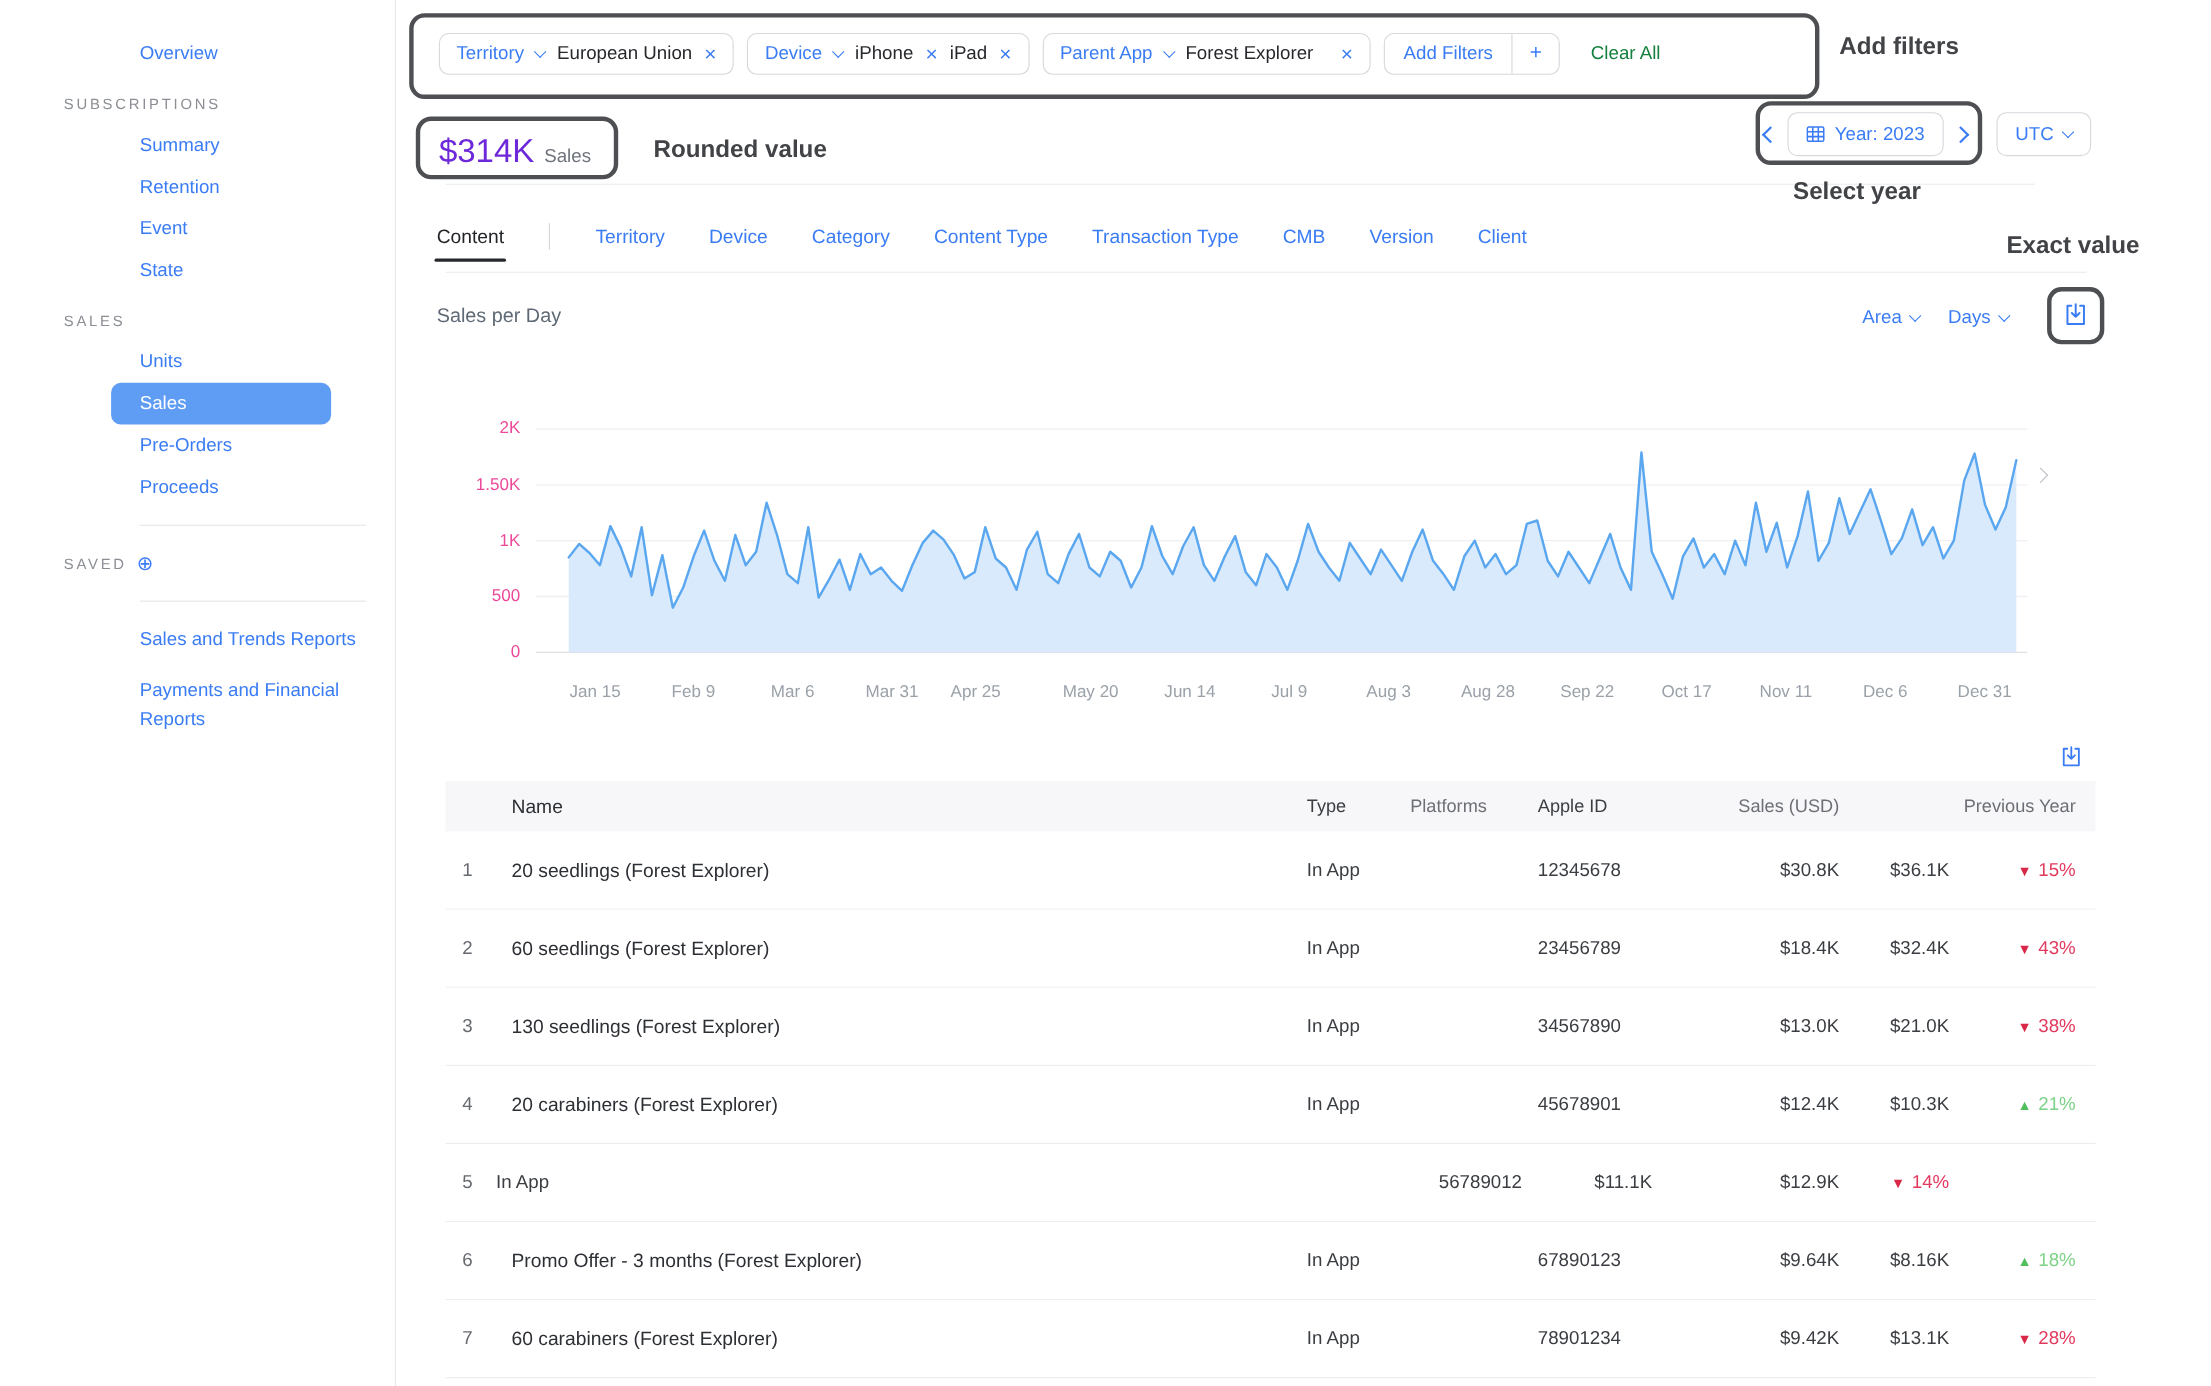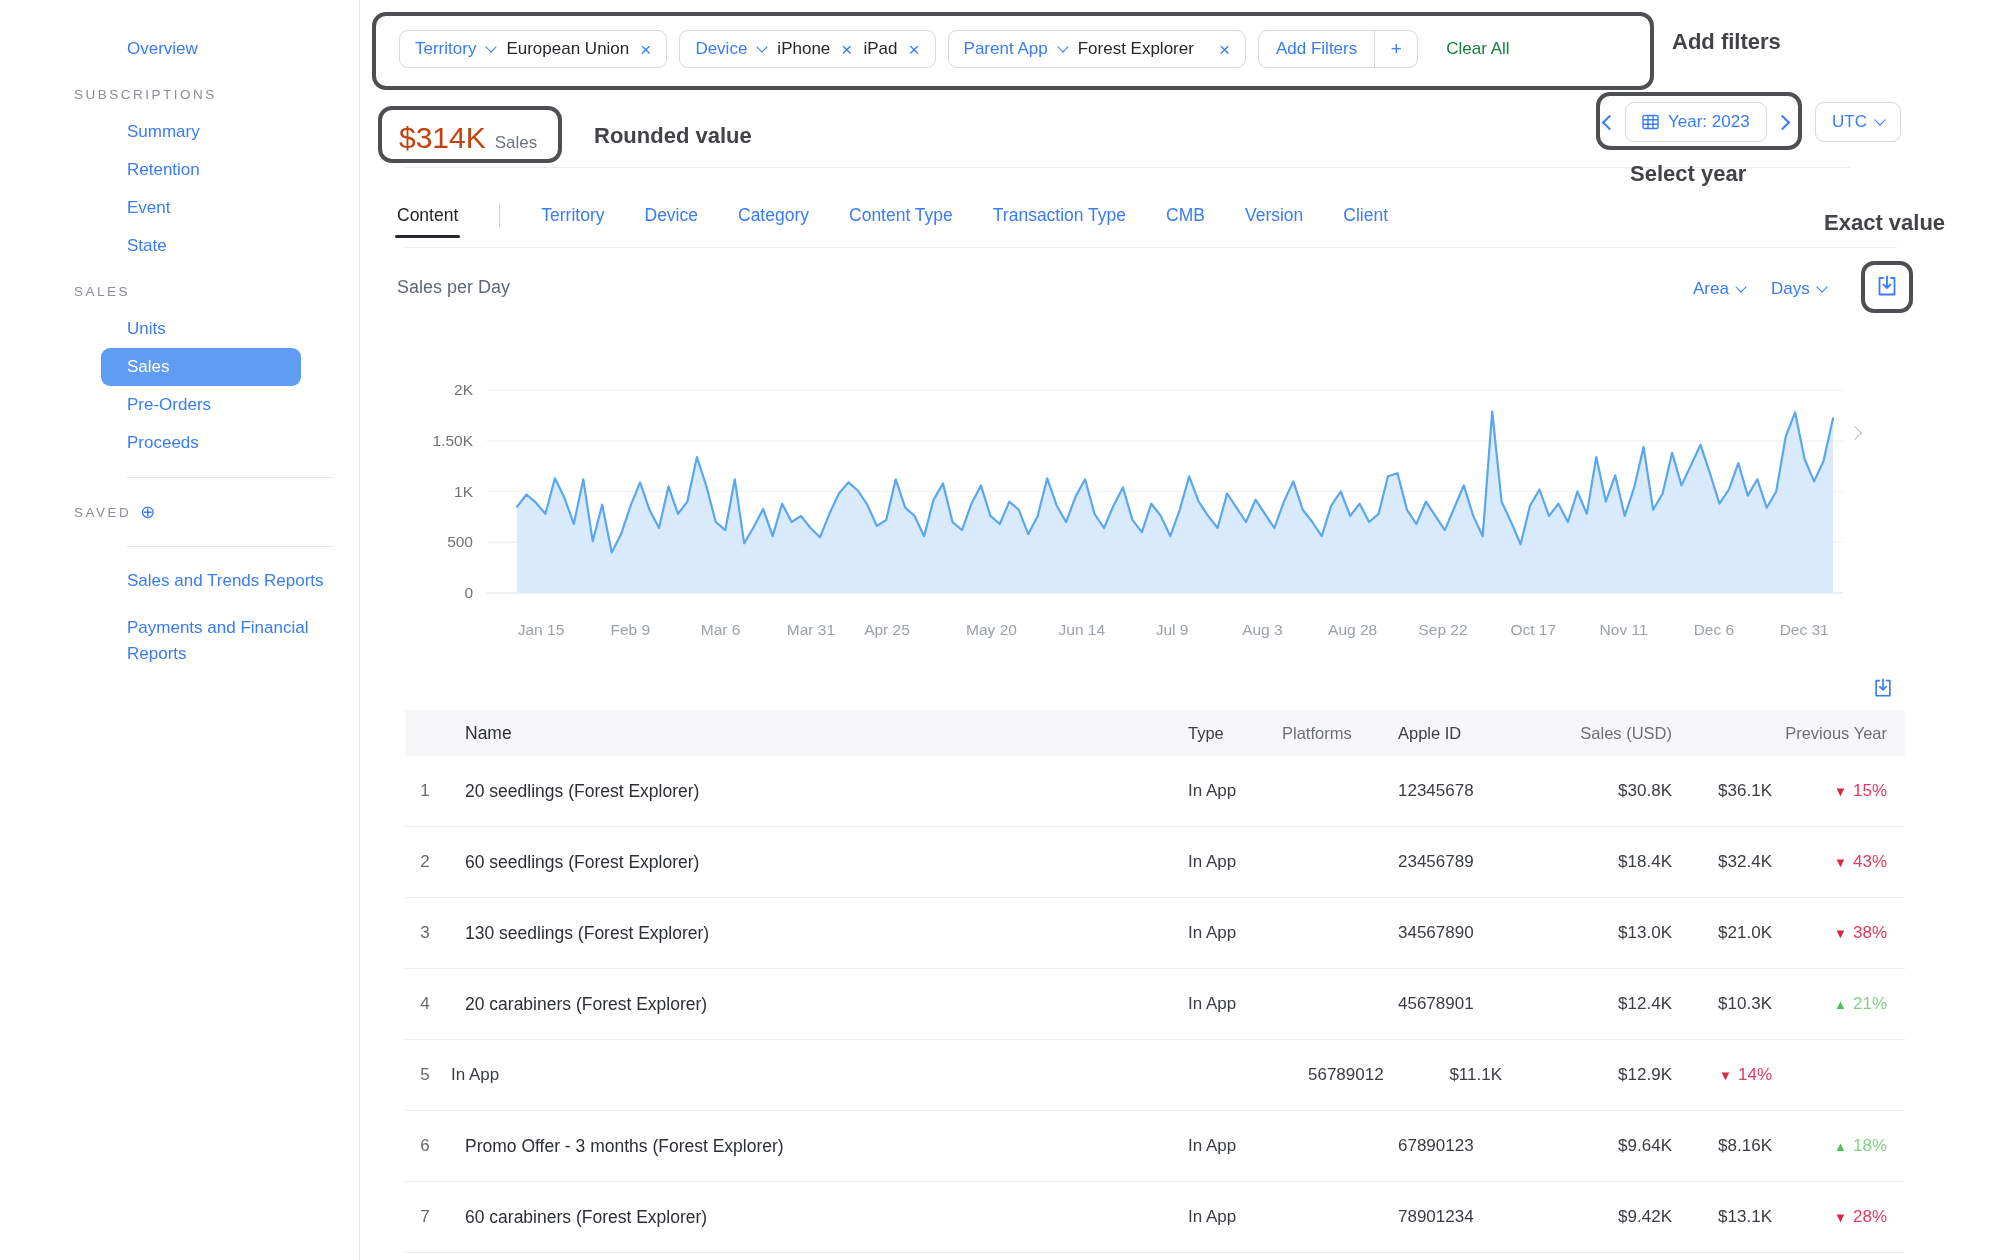--- a/index.html
+++ b/index.html
@@ -5,21 +5,21 @@
   html,body{margin:0;padding:0}
   body{width:2010px;height:1260px;position:relative;overflow:hidden;background:#fff;
        font-family:"Liberation Sans",sans-serif;color:#33363b;-webkit-font-smoothing:antialiased}
 
   
   #sidebar{position:absolute;left:0;top:0;width:360px;height:1260px;box-sizing:border-box;
            border-right:1px solid #e8e8ec;padding-top:30px;background:#fff}
   .side-link{height:38px;display:flex;align-items:center;padding-left:127px;color:#3a7cf4;font-size:17px;cursor:pointer}
   .side-link.active{background:#5f9cf3;color:#fff;border-radius:9px;margin-left:101px;width:200px;
                     padding-left:26px;box-sizing:border-box}
-  .side-sec{height:38px;display:flex;align-items:center;padding-left:74px;color:#8b8e94;
+  .side-sec{height:38px;display:flex;align-items:center;padding-left:58px;color:#8b8e94;
             font-size:13.5px;letter-spacing:2.5px;margin-top:7px}
   .side-sec .plus{color:#3a7cf4;font-size:18px;letter-spacing:0;margin-left:9px;cursor:pointer}
   .side-div{height:1px;background:#e6e6ea;margin:15px 0 15px 127px;width:206px}
   .side-link2{line-height:26px;padding-left:127px;color:#3a7cf4;font-size:17px;width:200px;margin-top:21px;cursor:pointer}
 
   
   #filter-row{position:absolute;left:399px;top:30px;display:flex;align-items:center;gap:12px;font-size:17px}
   .chip{display:flex;align-items:center;height:38px;border:1px solid #d8d8dd;border-radius:9px;
         background:#fff;padding:0 15px;gap:11px;box-sizing:border-box}
   .accent{color:#3a7cf4}
@@ -31,21 +31,21 @@
   .chev.left{transform:rotate(135deg);margin:0}
   .chev.right{transform:rotate(-45deg);margin:0}
   .chip.grouped{padding:0;gap:0}
   .addf{padding:0 17px;color:#3a7cf4;cursor:pointer}
   .vsep{width:1px;align-self:stretch;background:#d8d8dd}
   .plusbtn{width:42px;text-align:center;color:#3a7cf4;font-size:19px;cursor:pointer}
   .clear-all{color:#15803d;margin-left:16px;cursor:pointer}
 
   
   #stat{position:absolute;left:399px;top:121px;display:flex;align-items:baseline;gap:9px}
-  #stat .big{font-size:30px;color:#c2410c}
+  #stat .big{font-size:30px;color:#6d28d9}
   #stat .unit{font-size:17px;color:#6e737b}
   #yearnav{position:absolute;left:1604px;top:102px;display:flex;align-items:center;gap:10px}
   .navchev{width:9px;height:9px;border-right:2px solid #3a7cf4;border-bottom:2px solid #3a7cf4;cursor:pointer}
   .btn{height:40px;border:1px solid #d8d8dd;border-radius:9px;display:flex;align-items:center;
        gap:9px;padding:0 16px;color:#3a7cf4;font-size:17px;box-sizing:border-box;background:#fff;cursor:pointer}
   #utc{position:absolute;left:1815px;top:102px}
   #hdr-border{position:absolute;left:405px;top:167px;width:1445px;height:1px;background:#ebebef}
 
   
   #tabs{position:absolute;left:397px;top:197px;display:flex;align-items:center;gap:40px;font-size:17.5px;height:36px}
@@ -54,21 +54,21 @@
   .tab.active::after{content:"";position:absolute;left:-2px;right:-2px;bottom:-12px;height:3px;background:#26282c;border-radius:2px}
   .tab-sep{width:1px;height:24px;background:#d4d4d9;margin:0 1px}
   #tabs-border{position:absolute;left:405px;top:247px;width:1492px;height:1px;background:#ebebef}
 
   
   #section-title{position:absolute;left:397px;top:277px;font-size:18px;color:#5e6975}
   #chart-controls{position:absolute;left:1693px;top:279px;display:flex;align-items:flex-start;gap:26px;font-size:17px}
   .drop{display:flex;align-items:center;gap:8px;color:#3a7cf4;cursor:pointer}
   #chart-dl{position:absolute;left:1875px;top:274px;width:24px;height:24px;cursor:pointer}
   #chart-area{position:absolute;left:0;top:0}
-  .ytick{position:absolute;left:388px;width:85px;text-align:right;font-size:15.5px;color:#737373}
+  .ytick{position:absolute;left:388px;width:85px;text-align:right;font-size:15.5px;color:#ec4899}
   .xtick{position:absolute;top:621px;width:92px;text-align:center;font-size:15.5px;color:#9aa1a8;white-space:nowrap}
   #chart-next{position:absolute;left:1846px;top:420px;padding:4px;cursor:pointer}
   #table-dl{position:absolute;left:1872px;top:677px;width:22px;height:22px;cursor:pointer}
 
   
   #table{position:absolute;left:405px;top:710px;width:1500px;font-size:17px}
   .thead,.trow{display:grid;grid-template-columns:40px 1fr 100px 90px 130px 170px 100px 115px;
                align-items:center;padding-right:18px;box-sizing:border-box}
   .thead{height:46px;background:#f7f7f9;color:#6c6f75;font-size:16.5px}
   .trow{height:71px;border-bottom:1px solid #ededf0;background:#fff;cursor:pointer}

